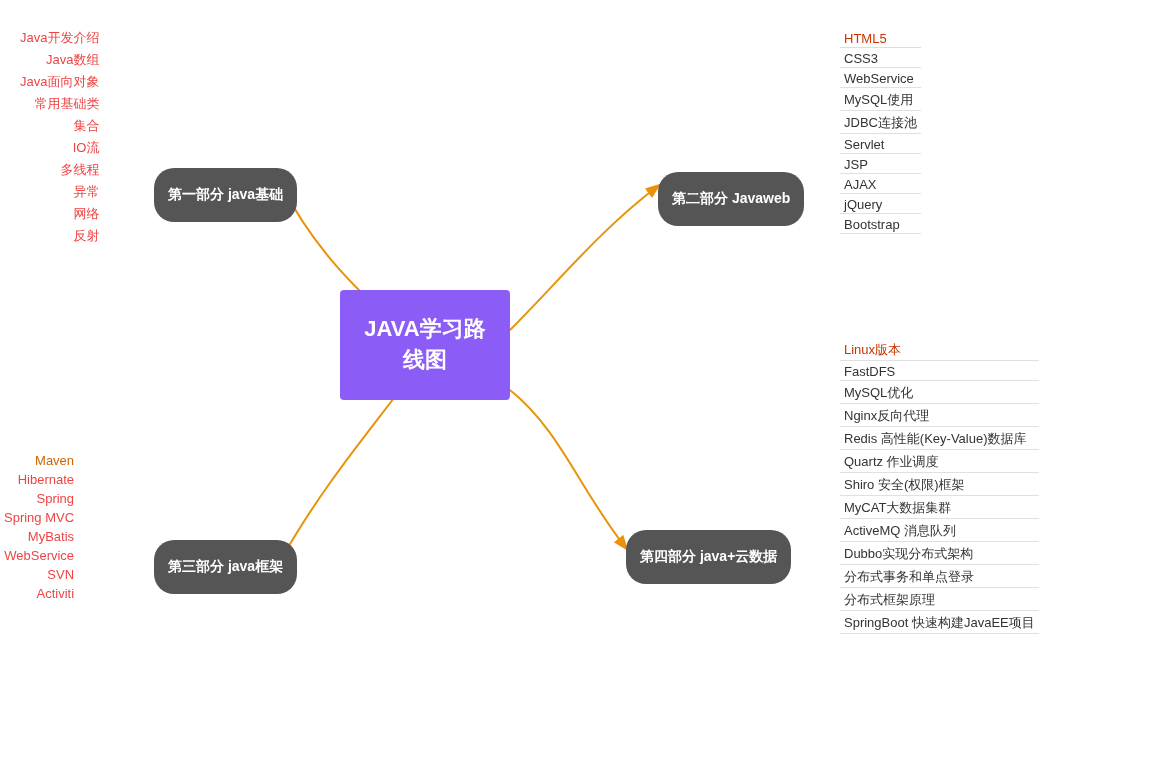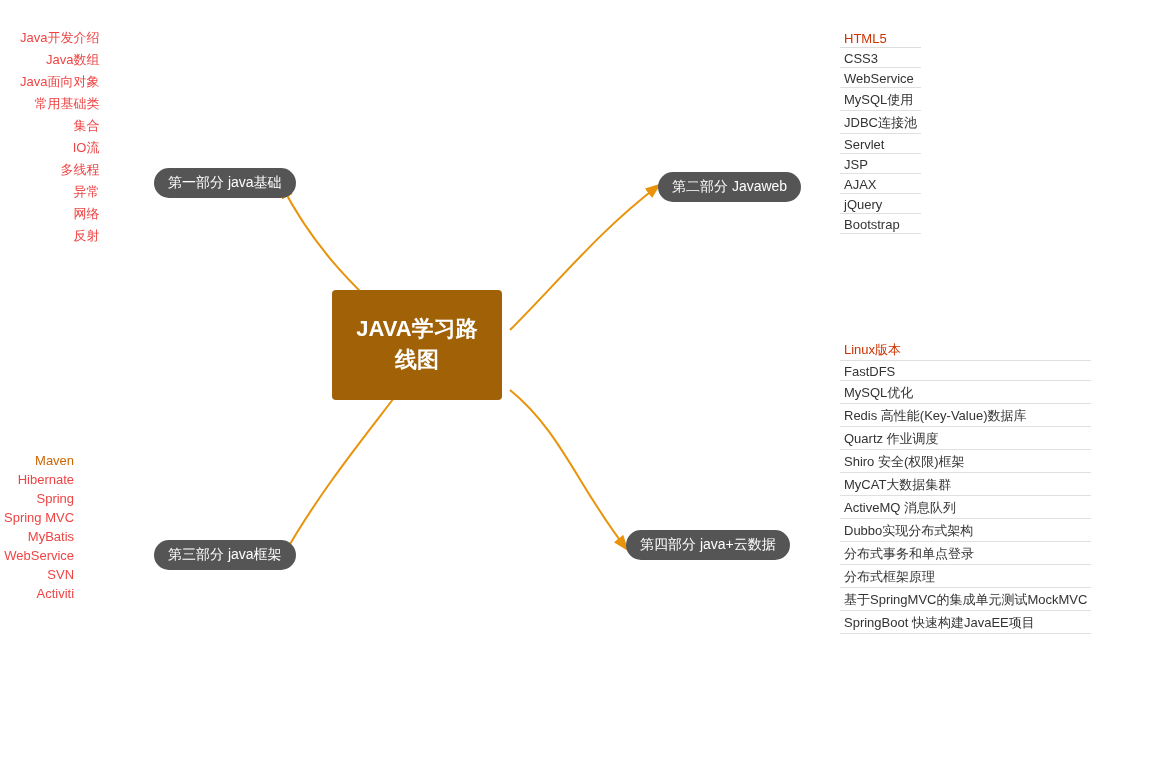--- a/index.html
+++ b/index.html
@@ -9,46 +9,46 @@
       background: #fff;
       font-family: "Microsoft YaHei", "SimHei", Arial, sans-serif;
       font-size: 13px;
       overflow: hidden;
       position: relative;
     }
 
     
     .center-node {
       position: absolute;
-      left: 332px;
+      left: 340px;
       top: 290px;
       width: 170px;
       height: 110px;
-      background: #a16207;
+      background: #8b5cf6;
       color: #fff;
       display: flex;
       align-items: center;
       justify-content: center;
       text-align: center;
       font-size: 22px;
       font-weight: bold;
       border-radius: 4px;
       z-index: 10;
       line-height: 1.4;
     }
 
     
     .branch-box {
       position: absolute;
       background: #555;
       color: #fff;
-      padding: 6px 14px;
+      padding: 18px 14px;
       border-radius: 20px;
       font-size: 14px;
-      font-weight: normal;
+      font-weight: bold;
       white-space: nowrap;
       z-index: 10;
     }
 
     
     .list-group {
       position: absolute;
       display: flex;
       flex-direction: column;
       gap: 2px;
@@ -167,23 +167,23 @@
 </div>
 
 <div class="branch-box" style="left:626px; top:530px;">
   <span>第四部分 java+云数据</span>
 </div>
 
 <div class="list-group-right" style="left:840px; top:340px;">
   <div class="list-item-right">Linux版本</div>
   <div class="list-item-right">FastDFS</div>
   <div class="list-item-right">MySQL优化</div>
+  <div class="list-item-right">Nginx反向代理</div>
   <div class="list-item-right">Redis 高性能(Key-Value)数据库</div>
   <div class="list-item-right">Quartz 作业调度</div>
   <div class="list-item-right">Shiro 安全(权限)框架</div>
   <div class="list-item-right">MyCAT大数据集群</div>
   <div class="list-item-right">ActiveMQ 消息队列</div>
   <div class="list-item-right">Dubbo实现分布式架构</div>
   <div class="list-item-right">分布式事务和单点登录</div>
   <div class="list-item-right">分布式框架原理</div>
-  <div class="list-item-right">基于SpringMVC的集成单元测试MockMVC</div>
   <div class="list-item-right">SpringBoot 快速构建JavaEE项目</div>
 </div>
 
 </body></html>

